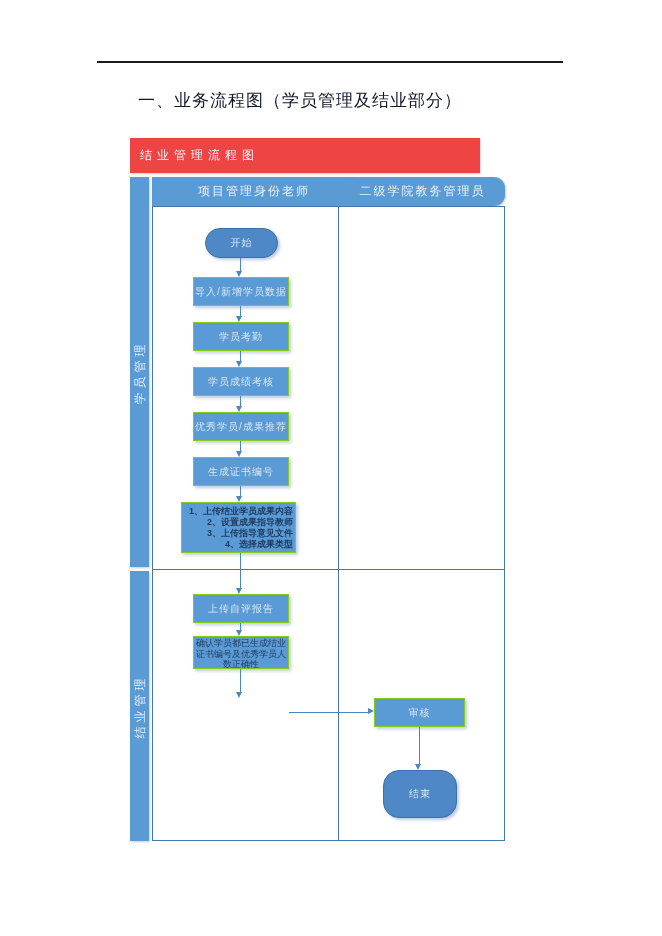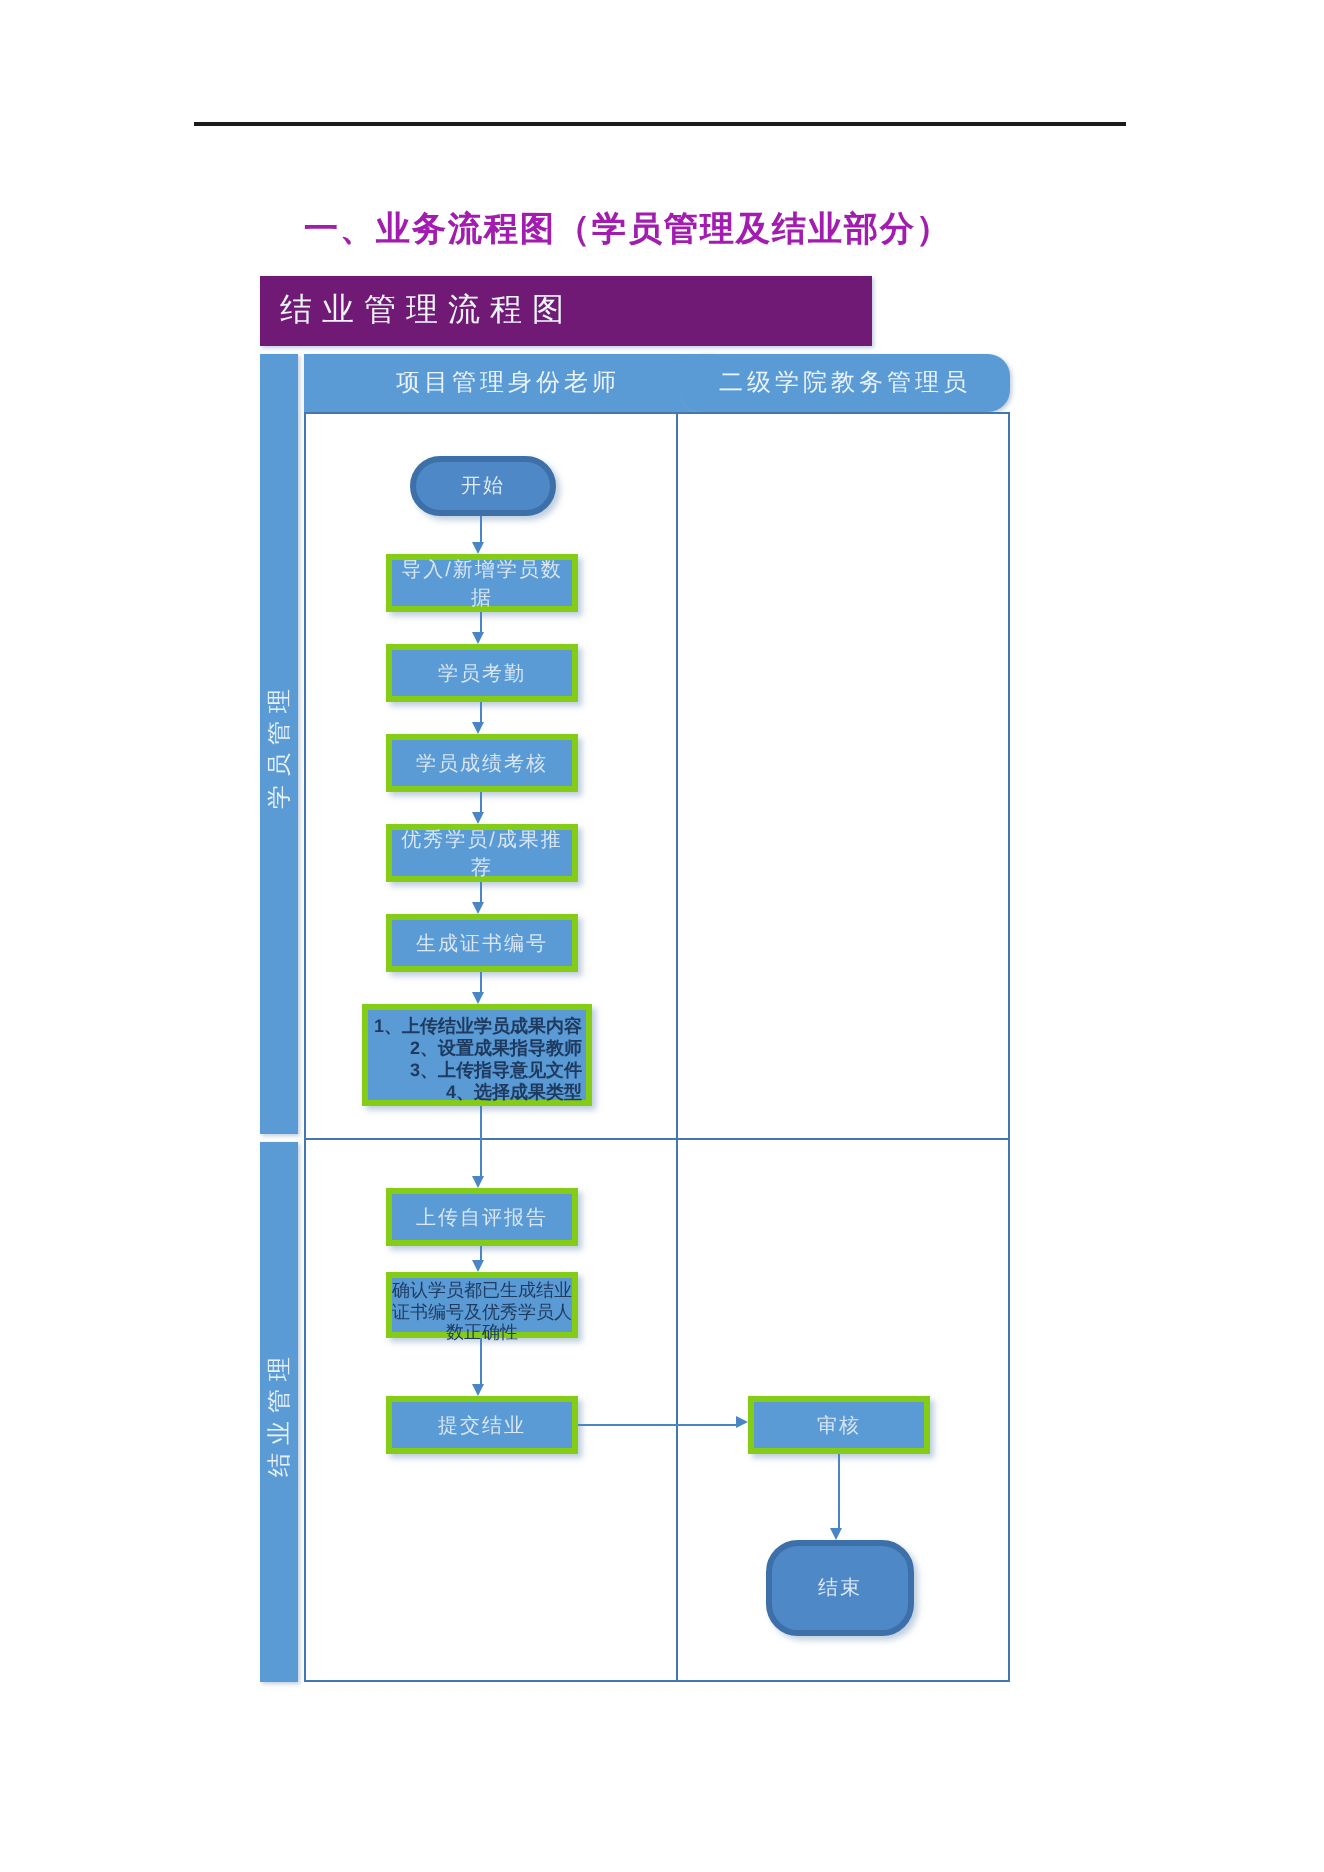--- a/index.html
+++ b/index.html
@@ -1,46 +1,46 @@
 <!DOCTYPE html>
 <html><head>
 <meta charset="utf-8">
 <style>
   html,body{margin:0;padding:0;background:#ffffff;}
   .page{position:relative;width:662px;height:936px;background:#ffffff;overflow:hidden;
         font-family:"Liberation Sans",sans-serif;}
   .top-rule{position:absolute;left:97px;top:61px;width:466px;height:2px;background:#1b1b1b;}
-  .heading{position:absolute;left:134px;top:85px;margin:18px;font-family:"Liberation Serif",serif;
-           font-size:17px;font-weight:bold;color:#a21caf;letter-spacing:1px;}
+  .heading{position:absolute;left:134px;top:85px;margin:4px;font-family:"Liberation Serif",serif;
+           font-size:17px;font-weight:normal;color:#0f172a;letter-spacing:1px;}
 
   .chart{position:absolute;left:130px;top:138px;width:375px;height:707px;}
 
-  .title-bar{position:absolute;left:0;top:0;width:306px;height:35px;background:#701a75;
-             color:#eef5fc;font-size:16px;letter-spacing:5px;line-height:35px;
+  .title-bar{position:absolute;left:0;top:0;width:350px;height:35px;background:#ef4444;
+             color:#eef5fc;font-size:12px;letter-spacing:5px;line-height:35px;
              padding-left:10px;box-sizing:border-box;box-shadow:1px 1px 2px rgba(140,165,195,.55);}
 
   .hdr{position:absolute;top:39px;height:29px;background:#5b9bd5;color:#eaf2fb;
        font-size:12px;letter-spacing:2px;line-height:29px;text-align:center;
        box-shadow:1px 1px 2px rgba(140,165,195,.55);}
   .hdr.c1{left:22px;width:204px;}
   .hdr.c2{left:210px;width:165px;border-radius:11px;}
 
   .lanebar{position:absolute;left:0;width:19px;background:#5b9bd5;display:flex;
            align-items:center;justify-content:center;box-shadow:1px 1px 2px rgba(140,165,195,.55);}
   .lanebar .rot{transform:rotate(-90deg);white-space:nowrap;color:#e8f1fa;
                 font-size:12px;letter-spacing:4px;}
   .lane1{top:39px;height:390px;}
   .lane2{top:433px;height:270px;}
 
   .body-cells{position:absolute;left:22px;top:68px;width:353px;height:635px;
               background:#fff;border:1px solid #4478ad;box-sizing:border-box;}
   .vdiv{position:absolute;left:208px;top:68px;width:0;height:635px;border-left:1px solid #4478ad;}
   .hdiv{position:absolute;left:22px;top:431px;width:353px;height:0;border-top:1px solid #4478ad;}
 
-  .node{position:absolute;background:#5b9bd5;border:3px solid #84cc16;color:#d9e6f4;
+  .node{position:absolute;background:#5b9bd5;border:1px solid #84cc16;color:#d9e6f4;
         font-size:10px;letter-spacing:1px;display:flex;align-items:center;justify-content:center;
         text-align:center;box-sizing:border-box;box-shadow:2px 2px 3px rgba(125,155,190,.5);}
   .stadium{background:#4e88c6;border-color:#3d6fa8;border-radius:16px;color:#dce9f7;}
   .rect{left:63px;width:96px;height:29px;}
   .listbox{left:51px;top:364px;width:115px;height:51px;display:block;text-align:right;
            padding:3px 2px 0 3px;font-size:9px;line-height:11px;letter-spacing:0;
            color:#1e3a5f;font-weight:bold;}
   .listbox div{white-space:nowrap;}
   .confirmbox{left:63px;top:498px;width:96px;height:33px;display:block;padding-top:1px;
               font-size:9px;line-height:10.5px;letter-spacing:0;color:#1e3a5f;}
@@ -105,21 +105,20 @@
     <div class="node rect" style="top:456px;">上传自评报告</div>
     <div class="varrow" style="left:109.8px;top:485px;height:7px;"></div>
 
     <div class="node confirmbox">
       <div>确认学员都已生成结业</div>
       <div>证书编号及优秀学员人</div>
       <div>数正确性</div>
     </div>
     <div class="varrow" style="left:109.8px;top:531px;height:23px;"></div>
 
-    <div class="node rect" style="top:560px;">提交结业</div>
     <div class="harrow" style="left:159px;top:573.8px;width:79px;"></div>
 
     <div class="node" style="left:244px;top:560px;width:91px;height:29px;">审核</div>
     <div class="varrow" style="left:288.8px;top:589px;height:37px;"></div>
 
     <div class="node stadium" style="left:253px;top:632px;width:74px;height:48px;">结束</div>
   </div>
 </div>
 
 </body></html>

